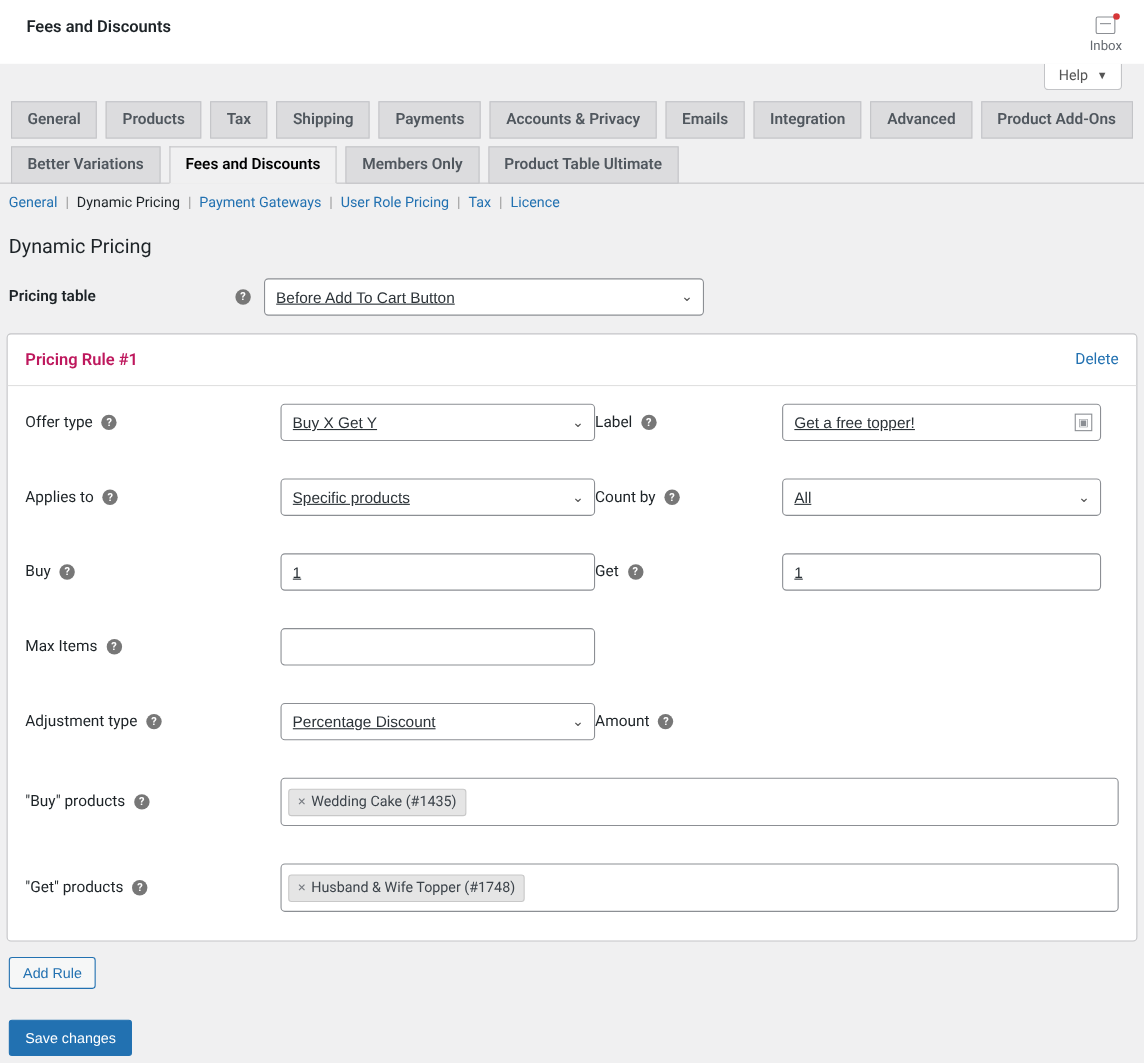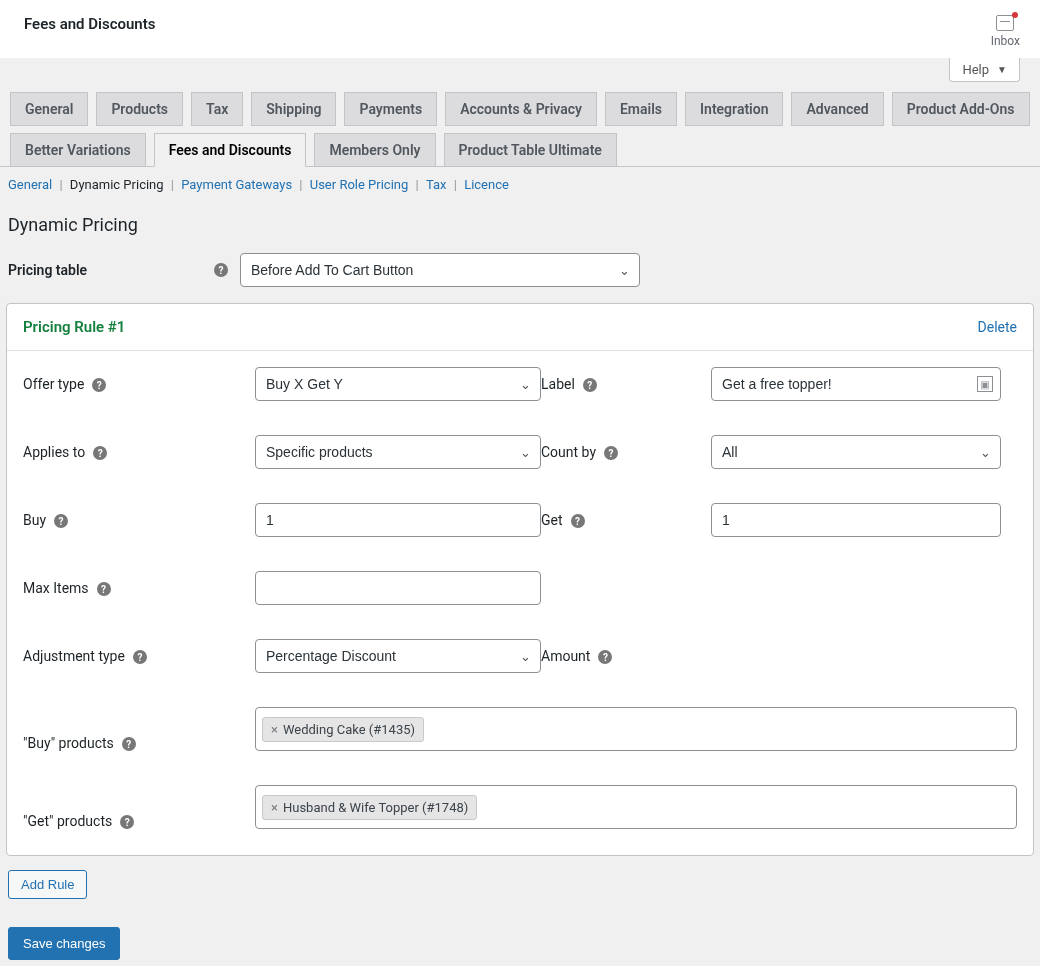--- a/index.html
+++ b/index.html
@@ -20,33 +20,33 @@
 .sub-nav { padding: 10px 8px; font-size: 13px; }
 .sub-nav a { color: #2271b1; text-decoration: none; cursor: pointer; }
 .sub-nav .sep { color: #999; margin: 0 4px; }
 .sub-nav .current { color: #1d2327; }
 .section-title { font-size: 18px; font-weight: 400; color: #1d2327; padding: 12px 8px 18px; }
 .form-table { padding: 0 8px; }
 .form-row { display: flex; align-items: center; margin-bottom: 16px; }
 .form-row label.main-label { width: 232px; font-size: 14px; font-weight: 600; color: #1d2327; display: flex; align-items: center; gap: 21px; }
 .help-icon { width: 14px; height: 14px; background: #777; color: #fff; border-radius: 50%; display: inline-flex; align-items: center; justify-content: center; font-size: 10px; font-weight: bold; font-style: normal; cursor: help; }
 .help-icon.right-align { margin-left: auto; margin-right: 12px; }
-select, input[type=text] { border: 1px solid #8c8f94; border-radius: 4px; padding: 6px 28px 6px 10px; font-size: 14px; color: #2c3338; background: #fff; height: 34px; }
+select, input[type=text] { border: 1px solid #8c8f94; border-radius: 4px; padding: 6px 28px 6px 10px; font-size: 14px; color: #2c3338; background: #fff; height: 34px; text-decoration: underline; }
 .select-wrap { position: relative; display: inline-block; }
 .select-wrap select { appearance: none; -webkit-appearance: none; width: 100%; }
 .select-wrap .chev { position: absolute; right: 10px; top: 50%; transform: translateY(-50%); pointer-events: none; color: #555; }
 .pricing-table-select { width: 400px; }
 .panel { background: #fff; border: 1px solid #c3c4c7; border-radius: 4px; margin: 8px 6px 14px; }
 .panel-header { display: flex; justify-content: space-between; align-items: center; padding: 14px 16px; border-bottom: 1px solid #e0e0e0; }
-.panel-header h3 { font-size: 15px; font-weight: 600; color: #15803d; }
+.panel-header h3 { font-size: 15px; font-weight: 600; color: #be185d; }
 .panel-header a { color: #2271b1; text-decoration: none; font-size: 14px; cursor: pointer; }
 .panel-body { padding: 16px 16px 22px; }
 .rule-row { display: flex; margin-bottom: 34px; }
 .rule-col { flex: 1; display: flex; align-items: center; }
-.rule-label { width: 232px; font-size: 14px; color: #1d2327; display: flex; align-items: flex-end; gap: 8px; }
+.rule-label { width: 232px; font-size: 14px; color: #1d2327; display: flex; align-items: center; gap: 8px; }
 .rule-input { width: 286px; }
 .rule-col.right .rule-label { width: 170px; }
 .rule-col.right .rule-input { width: 290px; }
 .token-input { border: 1px solid #8c8f94; border-radius: 4px; padding: 6px; min-height: 44px; display: flex; flex-wrap: wrap; gap: 4px; align-items: center; cursor: text; flex: 1; }
 .token { background: #e5e5e5; border: 1px solid #c8c8c8; border-radius: 3px; padding: 4px 8px; font-size: 13px; display: inline-flex; align-items: center; gap: 5px; }
 .token .x { cursor: pointer; color: #787c82; font-size: 13px; }
 .rule-row.full .rule-input-full { flex: 1; }
 .add-rule { margin: 0 8px; background: #f6f7f7; border: 1px solid #2271b1; color: #2271b1; padding: 6px 12px; font-size: 13px; border-radius: 3px; cursor: pointer; }
 .save-btn { margin: 28px 8px 0; background: #2271b1; border: 1px solid #2271b1; color: #fff; padding: 8px 14px; font-size: 13px; border-radius: 3px; cursor: pointer; text-align: right; }
 .input-with-indicator { position: relative; }

